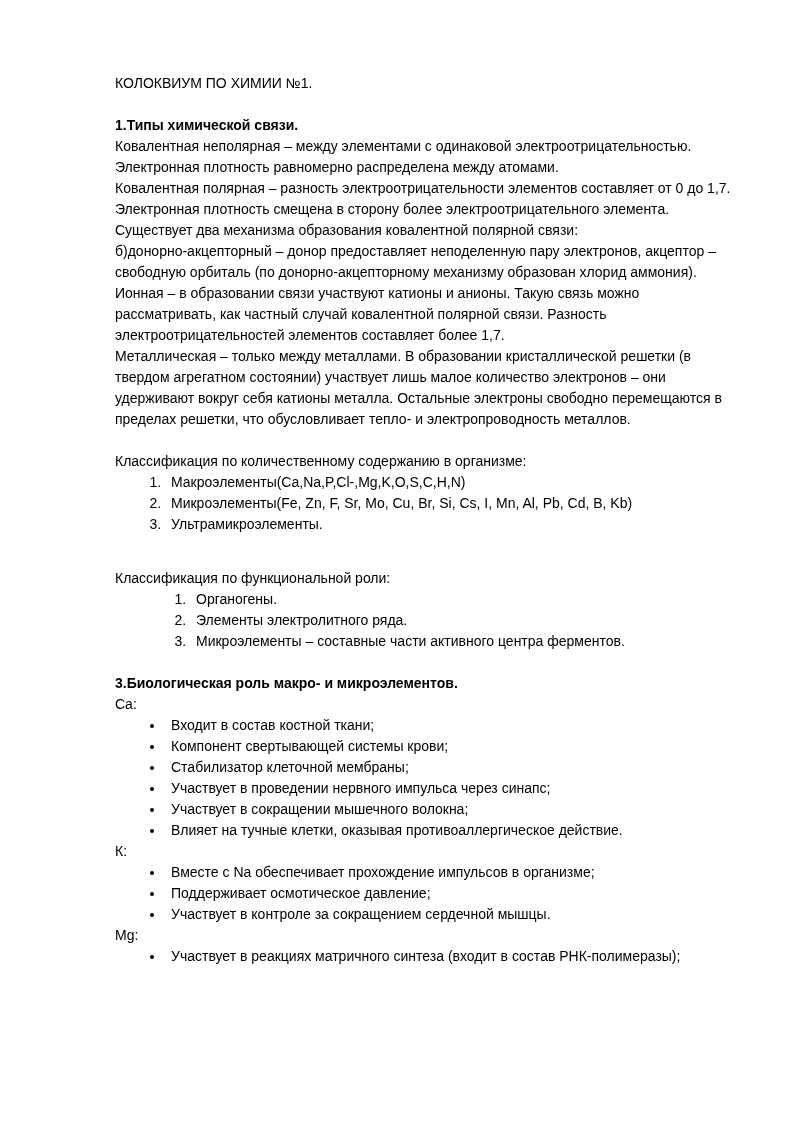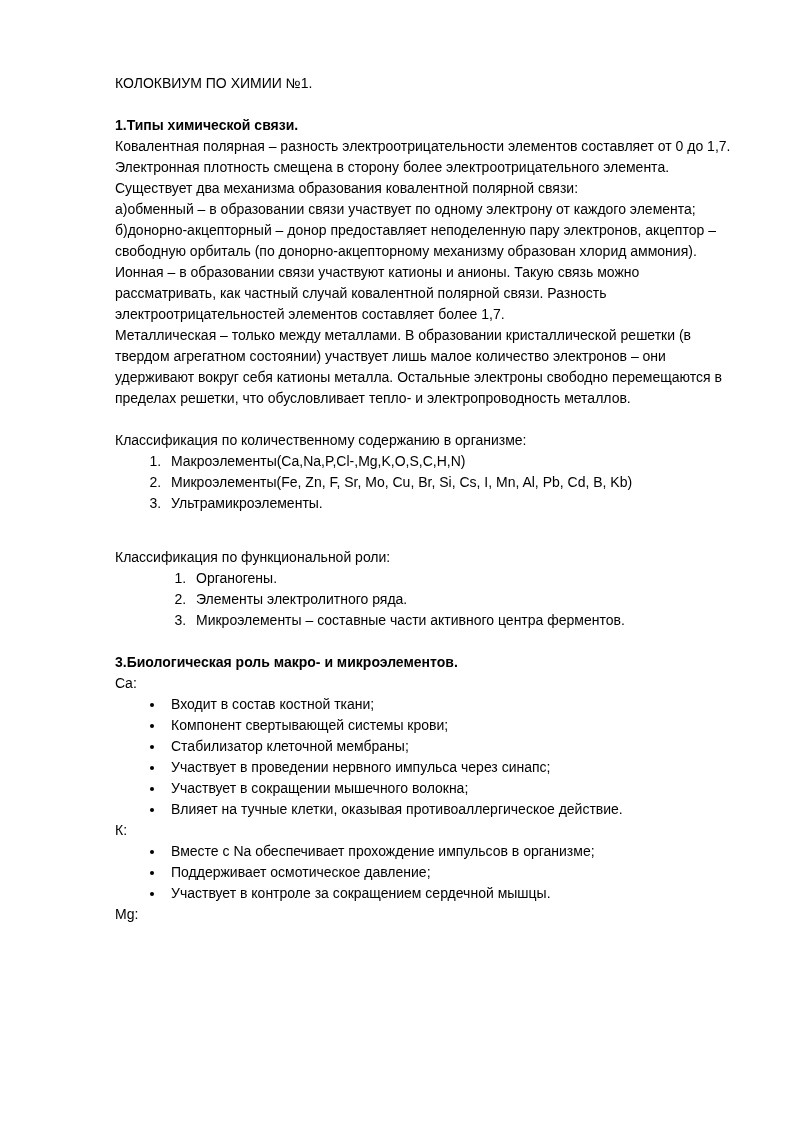--- a/index.html
+++ b/index.html
@@ -44,22 +44,22 @@
 </style>
 </head>
 <body>
 
 <div class="page">
 
   <p>КОЛОКВИУМ ПО ХИМИИ №1.</p>
   <div class="spacer"></div>
 
   <p class="heading">1.Типы химической связи.</p>
+  <p>Ковалентная неполярная – между элементами с одинаковой электроотрицательностью. Электронная плотность равномерно распределена между атомами.</p>
   <p>Ковалентная полярная – разность электроотрицательности элементов составляет от 0 до 1,7. Электронная плотность смещена в сторону более электроотрицательного элемента. Существует два механизма образования ковалентной полярной связи:</p>
-  <p>а)обменный – в образовании связи участвует по одному электрону от каждого элемента;</p>
   <p>б)донорно-акцепторный – донор предоставляет неподеленную пару электронов, акцептор – свободную орбиталь (по донорно-акцепторному механизму образован хлорид  аммония).</p>
   <p>Ионная – в образовании связи участвуют катионы и анионы. Такую связь можно рассматривать, как частный случай ковалентной полярной связи. Разность электроотрицательностей элементов составляет более 1,7.</p>
   <p>Металлическая – только между металлами. В образовании кристаллической решетки (в твердом агрегатном состоянии) участвует лишь малое количество электронов – они удерживают вокруг себя катионы металла. Остальные электроны свободно перемещаются в пределах решетки, что обусловливает тепло- и электропроводность металлов.</p>
 
   <div class="spacer"></div>
 
   <p>Классификация по количественному содержанию в организме:</p>
   <ol class="level1">
     <li>Макроэлементы(Ca,Na,P,Cl-,Mg,K,O,S,C,H,N)</li>
     <li>Микроэлементы(Fe, Zn, F, Sr, Mo, Cu, Br, Si, Cs, I, Mn, Al, Pb, Cd, B, Kb)</li>
@@ -91,14 +91,17 @@
   </ul>
 
   <p>К:</p>
   <ul class="bullets">
     <li>Вместе с Na обеспечивает прохождение импульсов в организме;</li>
     <li>Поддерживает осмотическое давление;</li>
     <li>Участвует в контроле за сокращением сердечной мышцы.</li>
   </ul>
 
   <p>Mg:</p>
+  <ul class="bullets">
+    <li>Участвует в реакциях матричного синтеза (входит в состав РНК-полимеразы);</li>
+  </ul>
 
 </div>
 
 </body></html>

